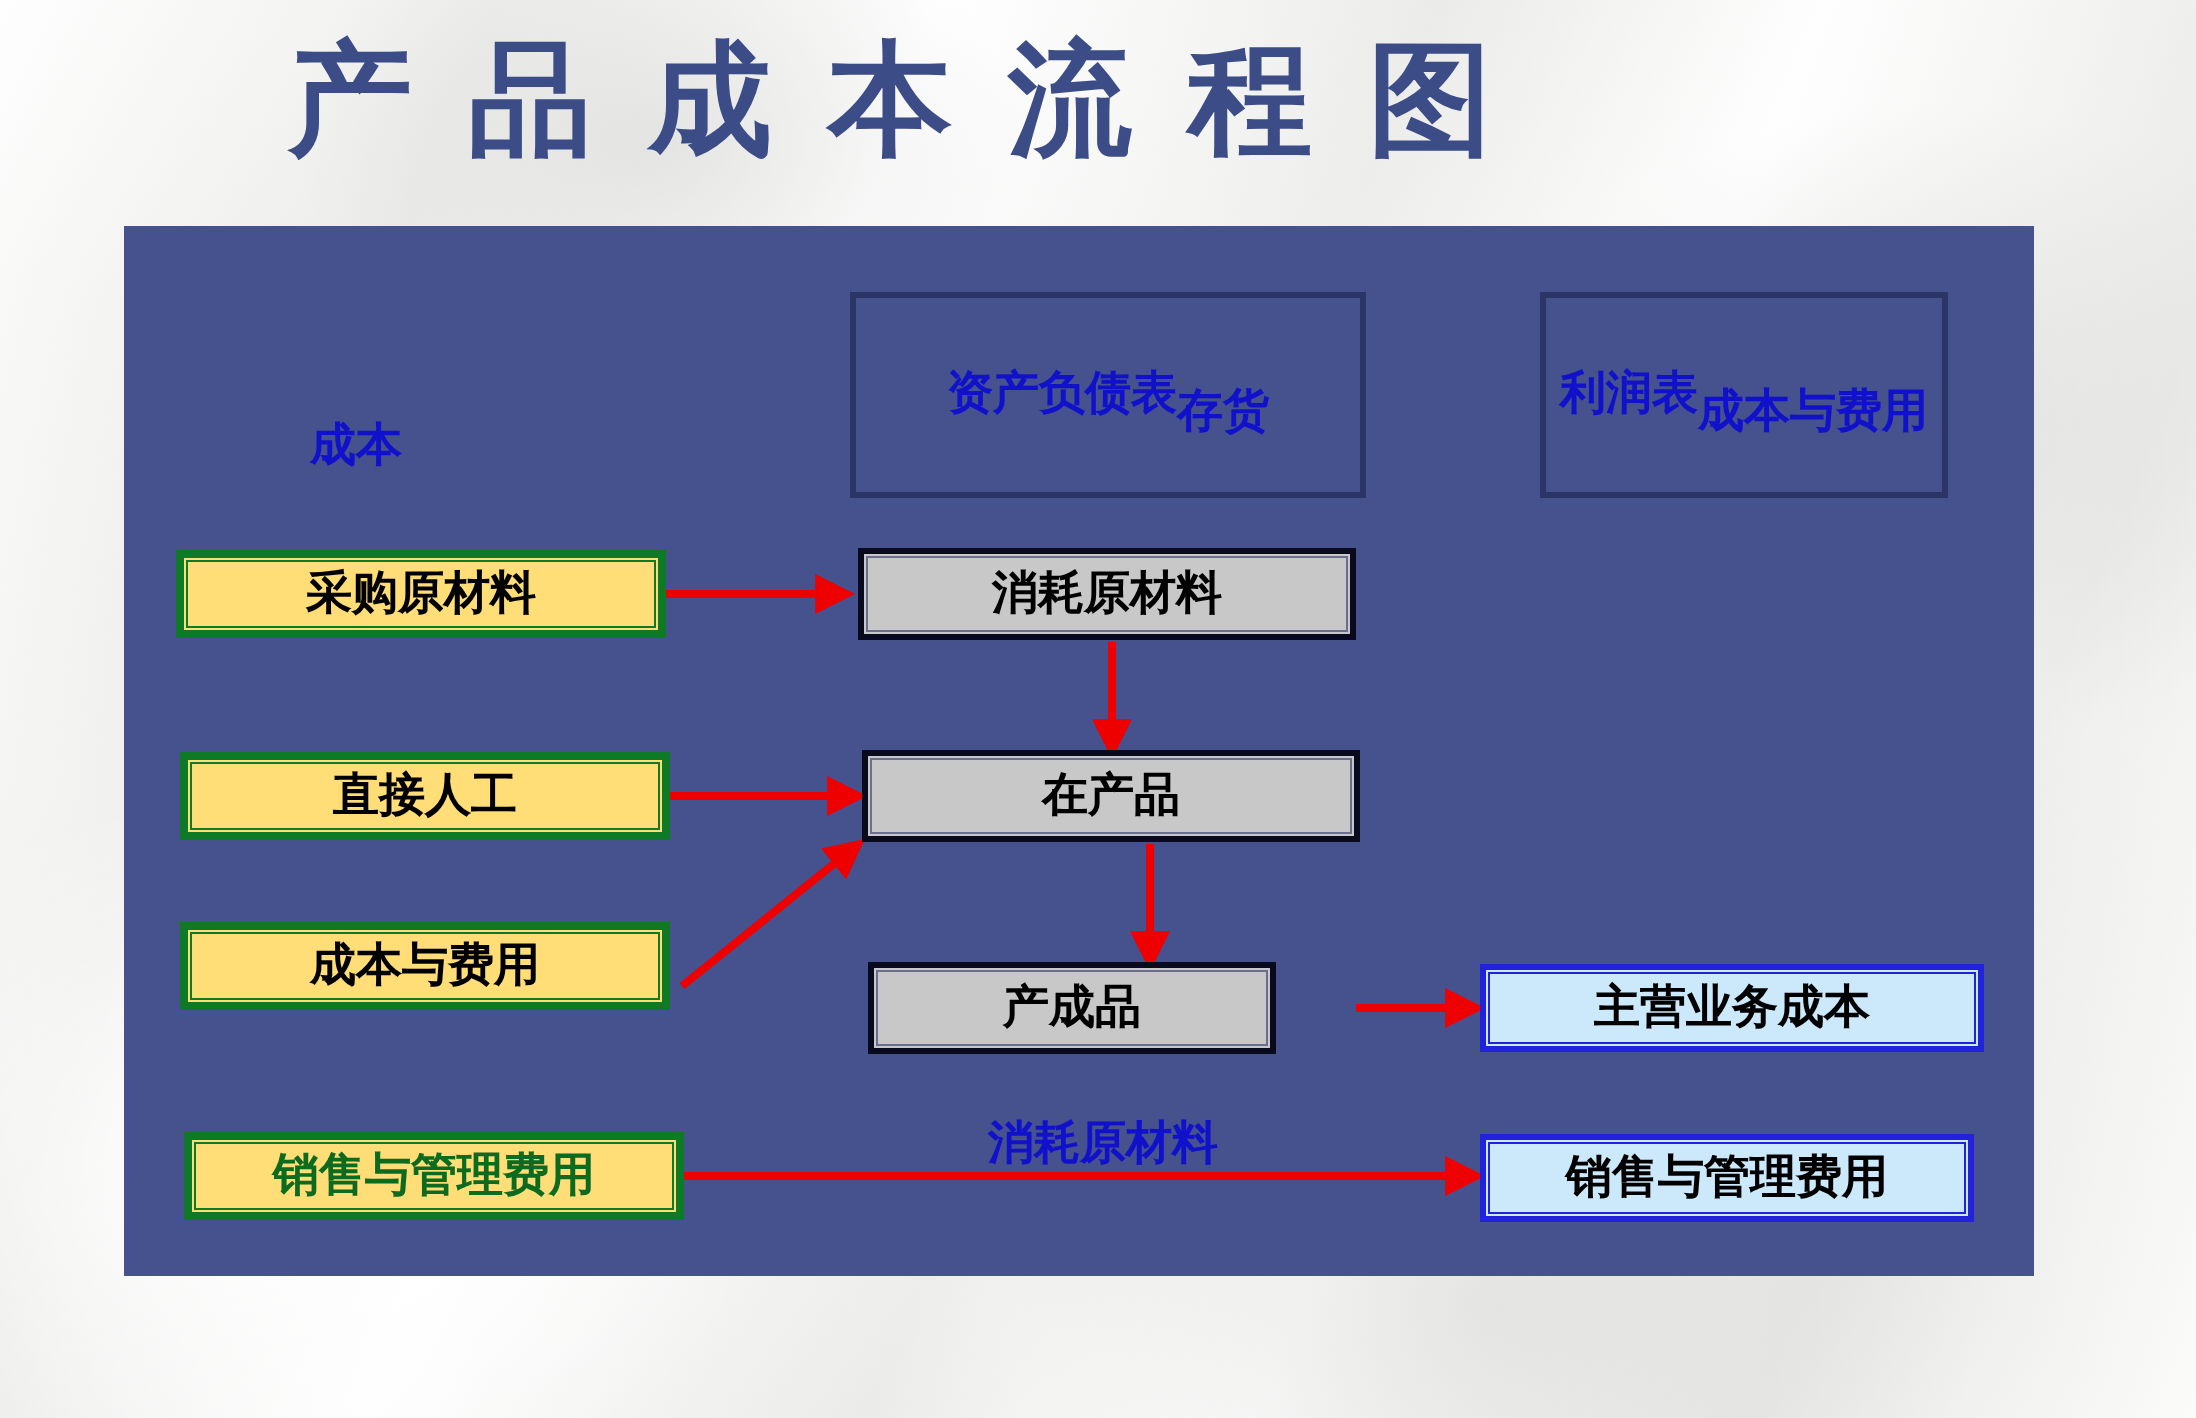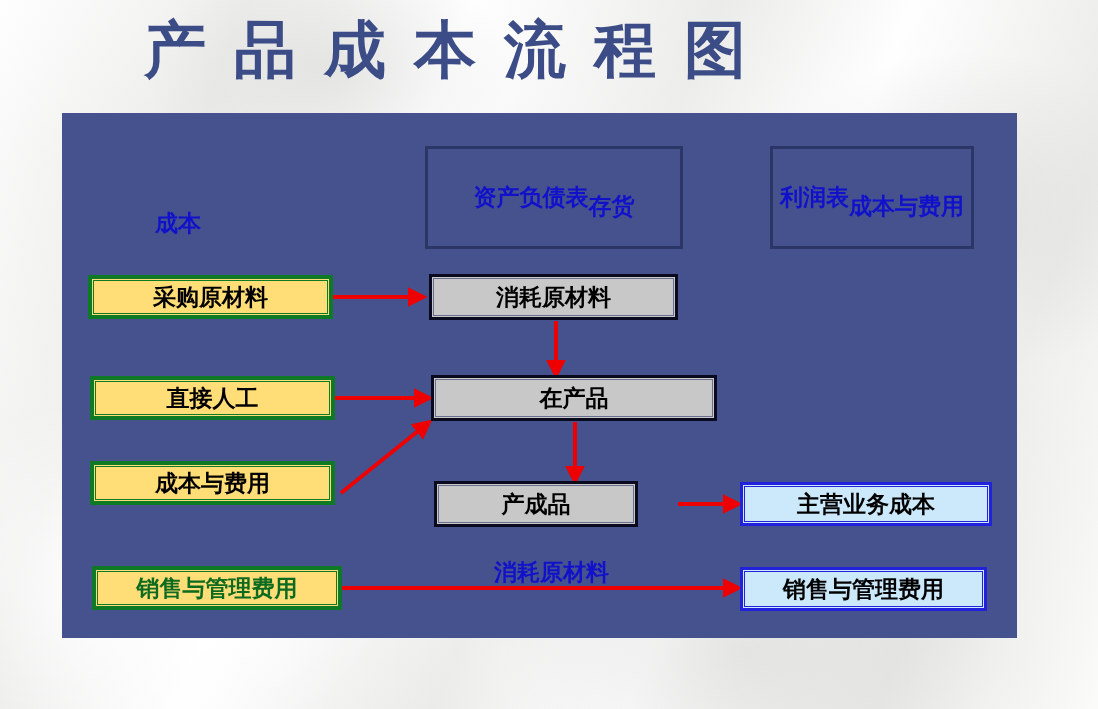--- a/index.html
+++ b/index.html
@@ -185,21 +185,21 @@
   </div>
 
   <div class="box yellow green-text" style="left:92px; top:566px; width:250px; height:44px;">
     <span>销售与管理费用</span>
   </div>
 
   <div class="box grey" style="left:429px; top:274px; width:249px; height:46px;">
     <span>消耗原材料</span>
   </div>
 
-  <div class="box grey" style="left:431px; top:375px; width:286px; height:46px;">
+  <div class="box grey" style="left:431px; top:375px; width:249px; height:46px;">
     <span>在产品</span>
   </div>
 
   <div class="box grey" style="left:434px; top:481px; width:204px; height:46px;">
     <span>产成品</span>
   </div>
 
   <div class="box lblue" style="left:740px; top:482px; width:252px; height:44px;">
     <span>主营业务成本</span>
   </div>

